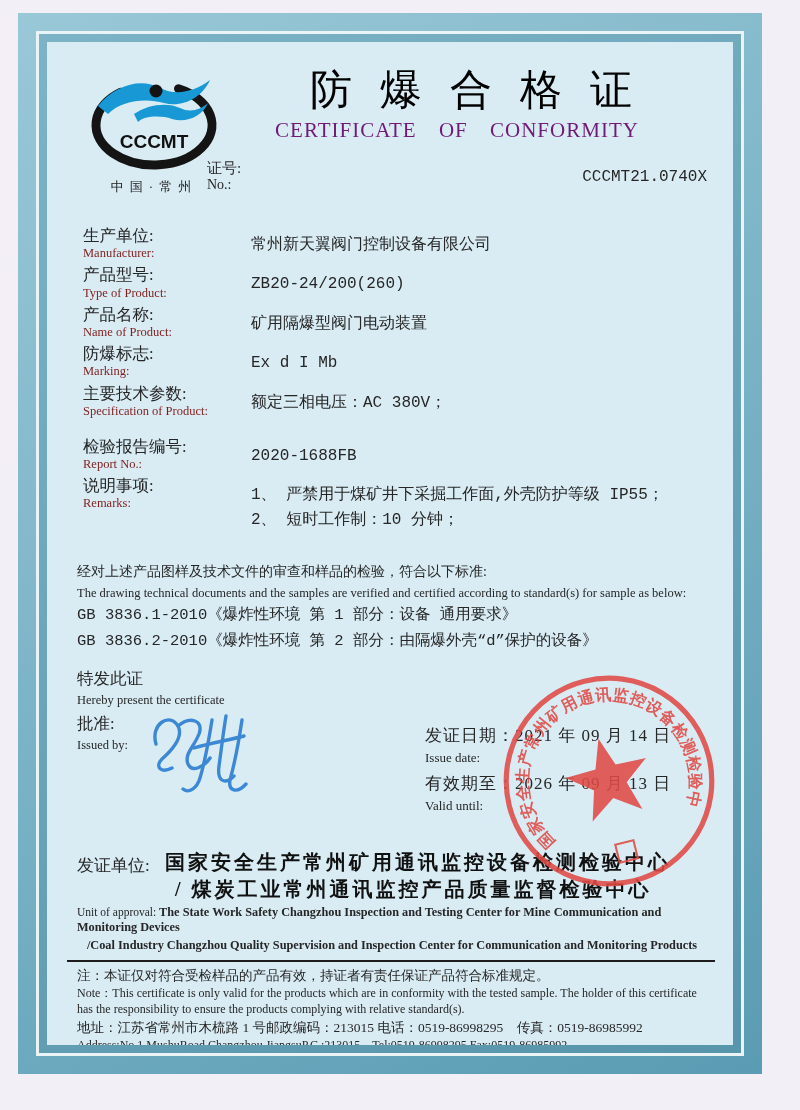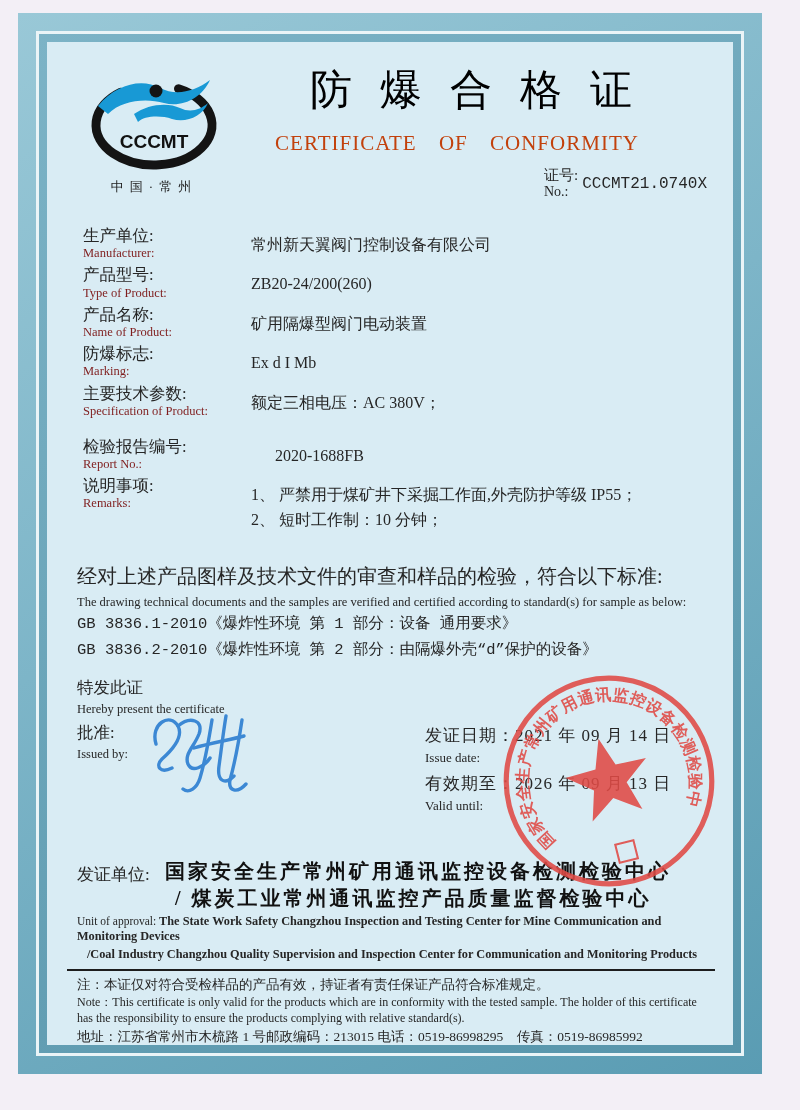--- a/index.html
+++ b/index.html
@@ -27,40 +27,40 @@
     background:#d9ecf4;
     padding:20px 26px 10px 30px;
     overflow:hidden;
   }
   
   .header { position:relative; height:150px; }
   .logo { position:absolute; left:2px; top:10px; width:150px; text-align:center; }
   .logo-region { font-size:13px; letter-spacing:6px; margin-top:2px; color:#1d1d1d; }
   .title-block { text-align:center; padding-left:130px; }
   .title { font-size:42px; letter-spacing:28px; text-indent:28px; white-space:nowrap; color:#000000; margin-right:-28px; }
-  .subtitle { font-size:21px; word-spacing:16px; letter-spacing:1px; margin-top:13px; color:#c2410c;font-family:Liberation Serif, serif; }
-  .certno-row { display:flex; justify-content:flex-end; gap:4px; margin-top:10px; }
+  .subtitle { font-size:21px; word-spacing:16px; letter-spacing:1px; margin-top:0; color:#701a75;font-family:Liberation Serif, serif; }
+  .certno-row { display:flex; justify-content:space-between; gap:4px; margin-top:16px; }
   .certno-labels { text-align:left; line-height:1.2; }
   .certno-cn { font-size:15px; }
   .certno-en { font-size:14px; }
   .certno-value { font-family:"Liberation Mono","DejaVu Sans Mono",monospace; font-size:16px; padding-top:9px; }
   
   .fields { margin-top:14px; }
   .field-row { display:flex; margin-bottom:4px;margin-left:6px; }
-  .field-row.gap-before { margin-top:18px;gap:24px; }
+  .field-row.gap-before { margin-top:18px; }
   .flabel { width:168px; flex-shrink:0; line-height:1.22; }
   .flabel .cn { font-size:16.5px; }
   .flabel .en { font-size:12.5px; color:#7f1d1d; }
   .fvalue {
-    font-family:Liberation Serif, serif;
+    font-family:Liberation Mono, monospace;
     font-size:16px; padding-top:7px; line-height:1.55;
   }
   
   .standards { margin-top:30px; }
-  .std-cn { font-size:20px; }
+  .std-cn { font-size:14px; }
   .std-en { font-size:12.5px; margin-top:5px; }
   .std-item { font-family:"Liberation Mono","DejaVu Sans Mono",monospace; font-size:15.5px; line-height:1.55; margin-top:2px; }
   
   .present { margin-top:16px; line-height:1.25; }
   .present .cn { font-size:16.5px; }
   .present .en { font-size:12.5px; margin-top:3px; }
   .present .cn2 { font-size:16.5px; margin-top:6px; }
   .signature { position:absolute; left:95px; top:662px; }
   
   .dates { position:absolute; left:378px; top:676px; line-height:1.2; }

